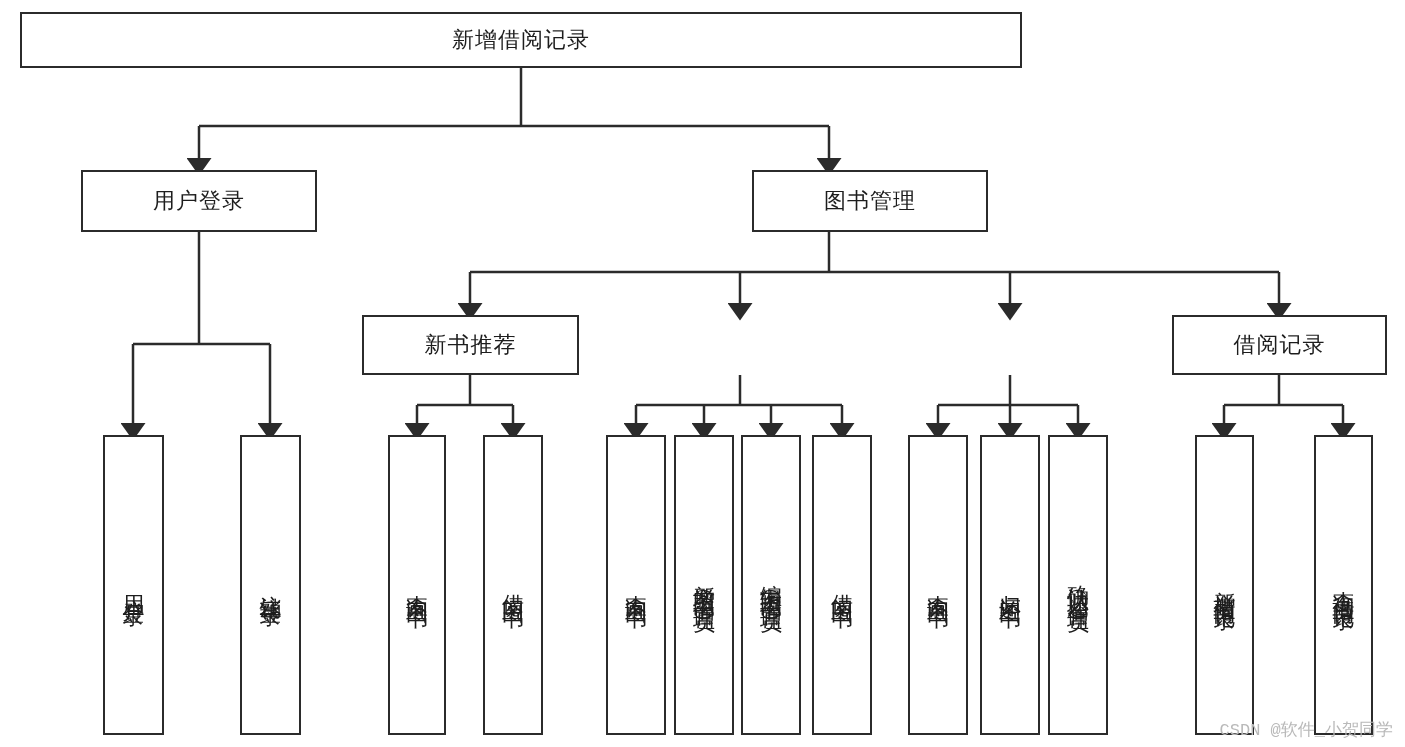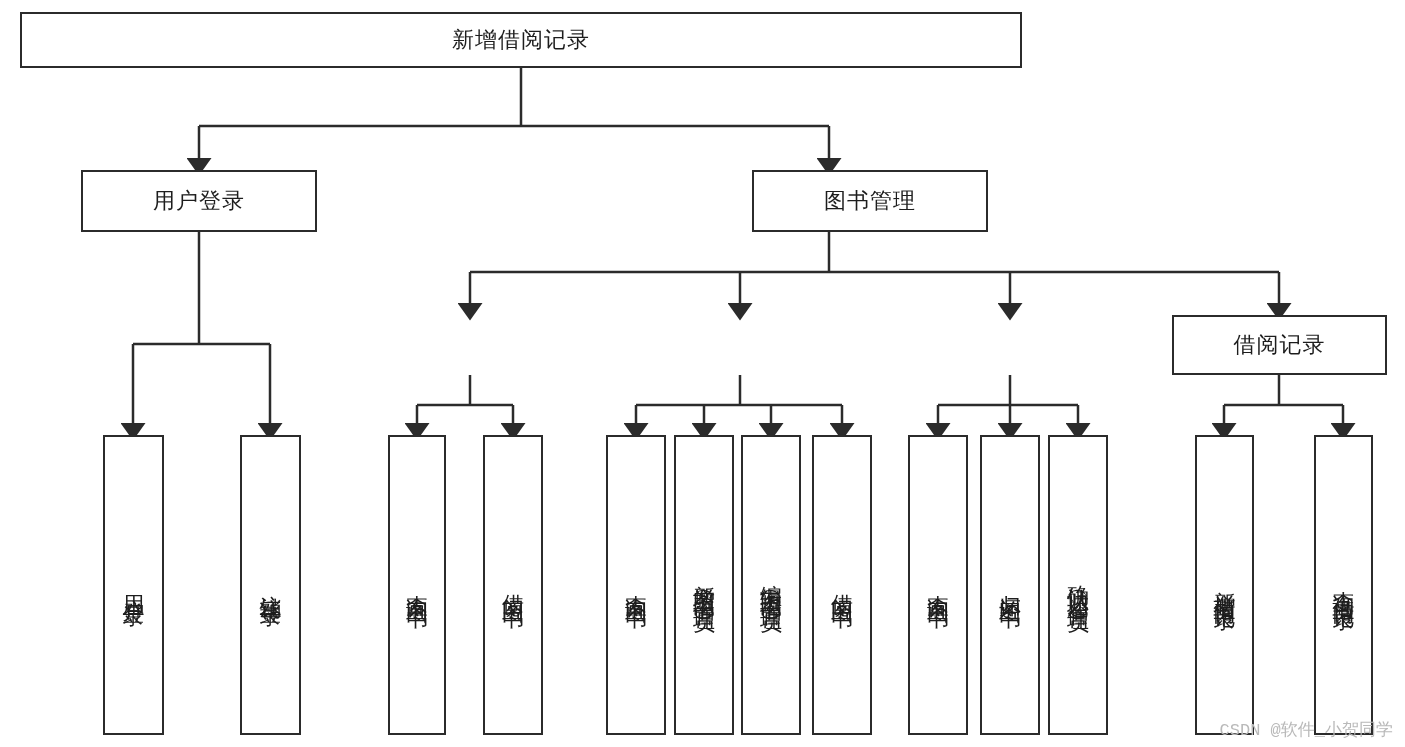--- a/index.html
+++ b/index.html
@@ -146,20 +146,23 @@
     <span class="node-label-h">新增借阅记录</span>
   </div>
 
   <div class="node-box lvl2" id="lvl2-0" style="left: 81px; top: 170px; width: 236px; height: 62px;">
     <span class="node-label-h">用户登录</span>
   </div>
   <div class="node-box lvl2" id="lvl2-1" style="left: 728px; top: 170px; width: 236px; height: 62px; margin-left: 24px;">
     <span class="node-label-h">图书管理</span>
   </div>
 
+  <div class="node-box lvl3" id="lvl3-0" style="left: 362px; top: 315px; width: 217px; height: 60px;">
+    <span class="node-label-h">新书推荐</span>
+  </div>
   <div class="node-box lvl3" id="lvl3-3" style="left: 1172px; top: 315px; width: 215px; height: 60px;">
     <span class="node-label-h">借阅记录</span>
   </div>
 
   <div class="leaf-box" id="leaf-0" style="left: 103px; top: 435px; width: 61px; height: 300px;">
     <span class="node-label-v">用户登录</span>
   </div>
   <div class="leaf-box" id="leaf-1" style="left: 240px; top: 435px; width: 61px; height: 300px;">
     <span class="node-label-v">注销登录</span>
   </div>

